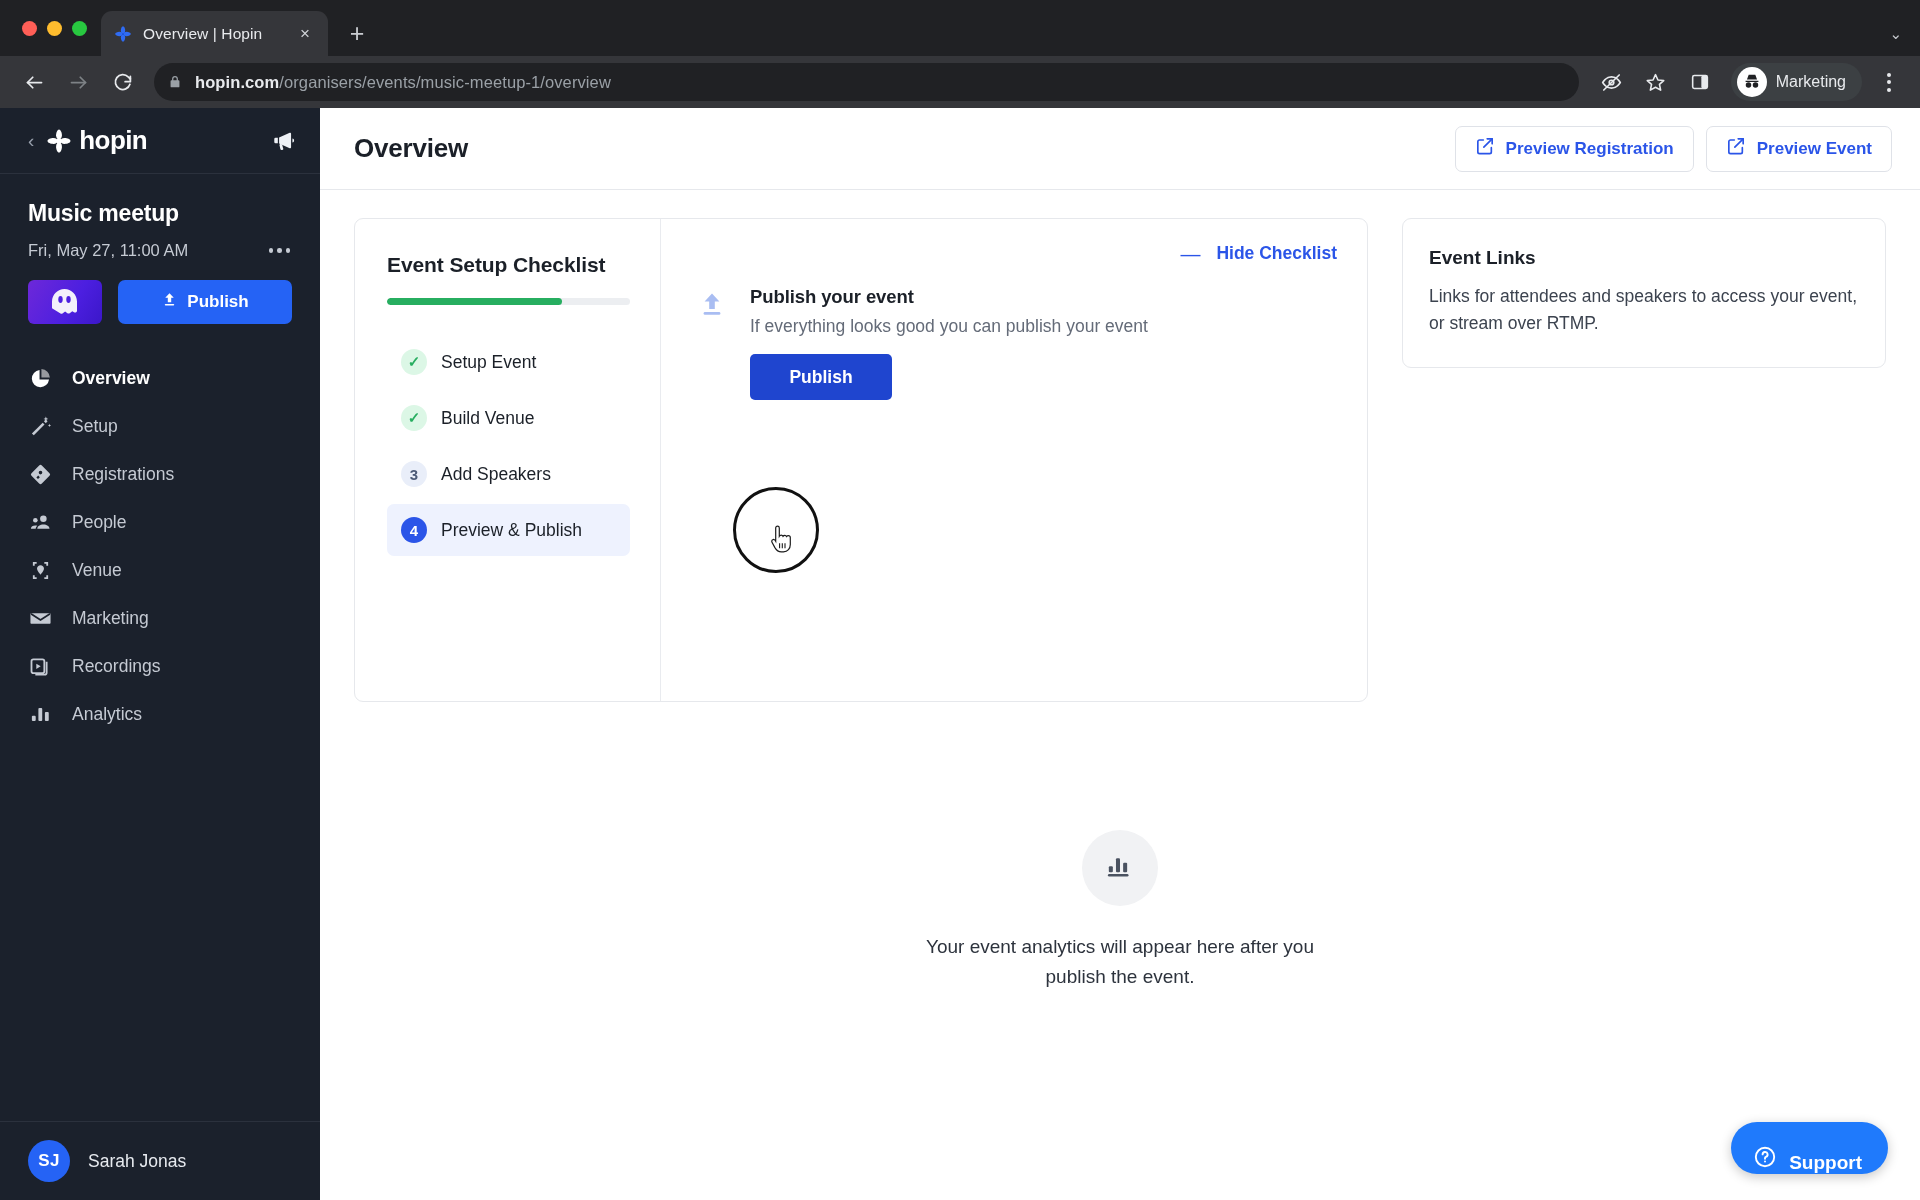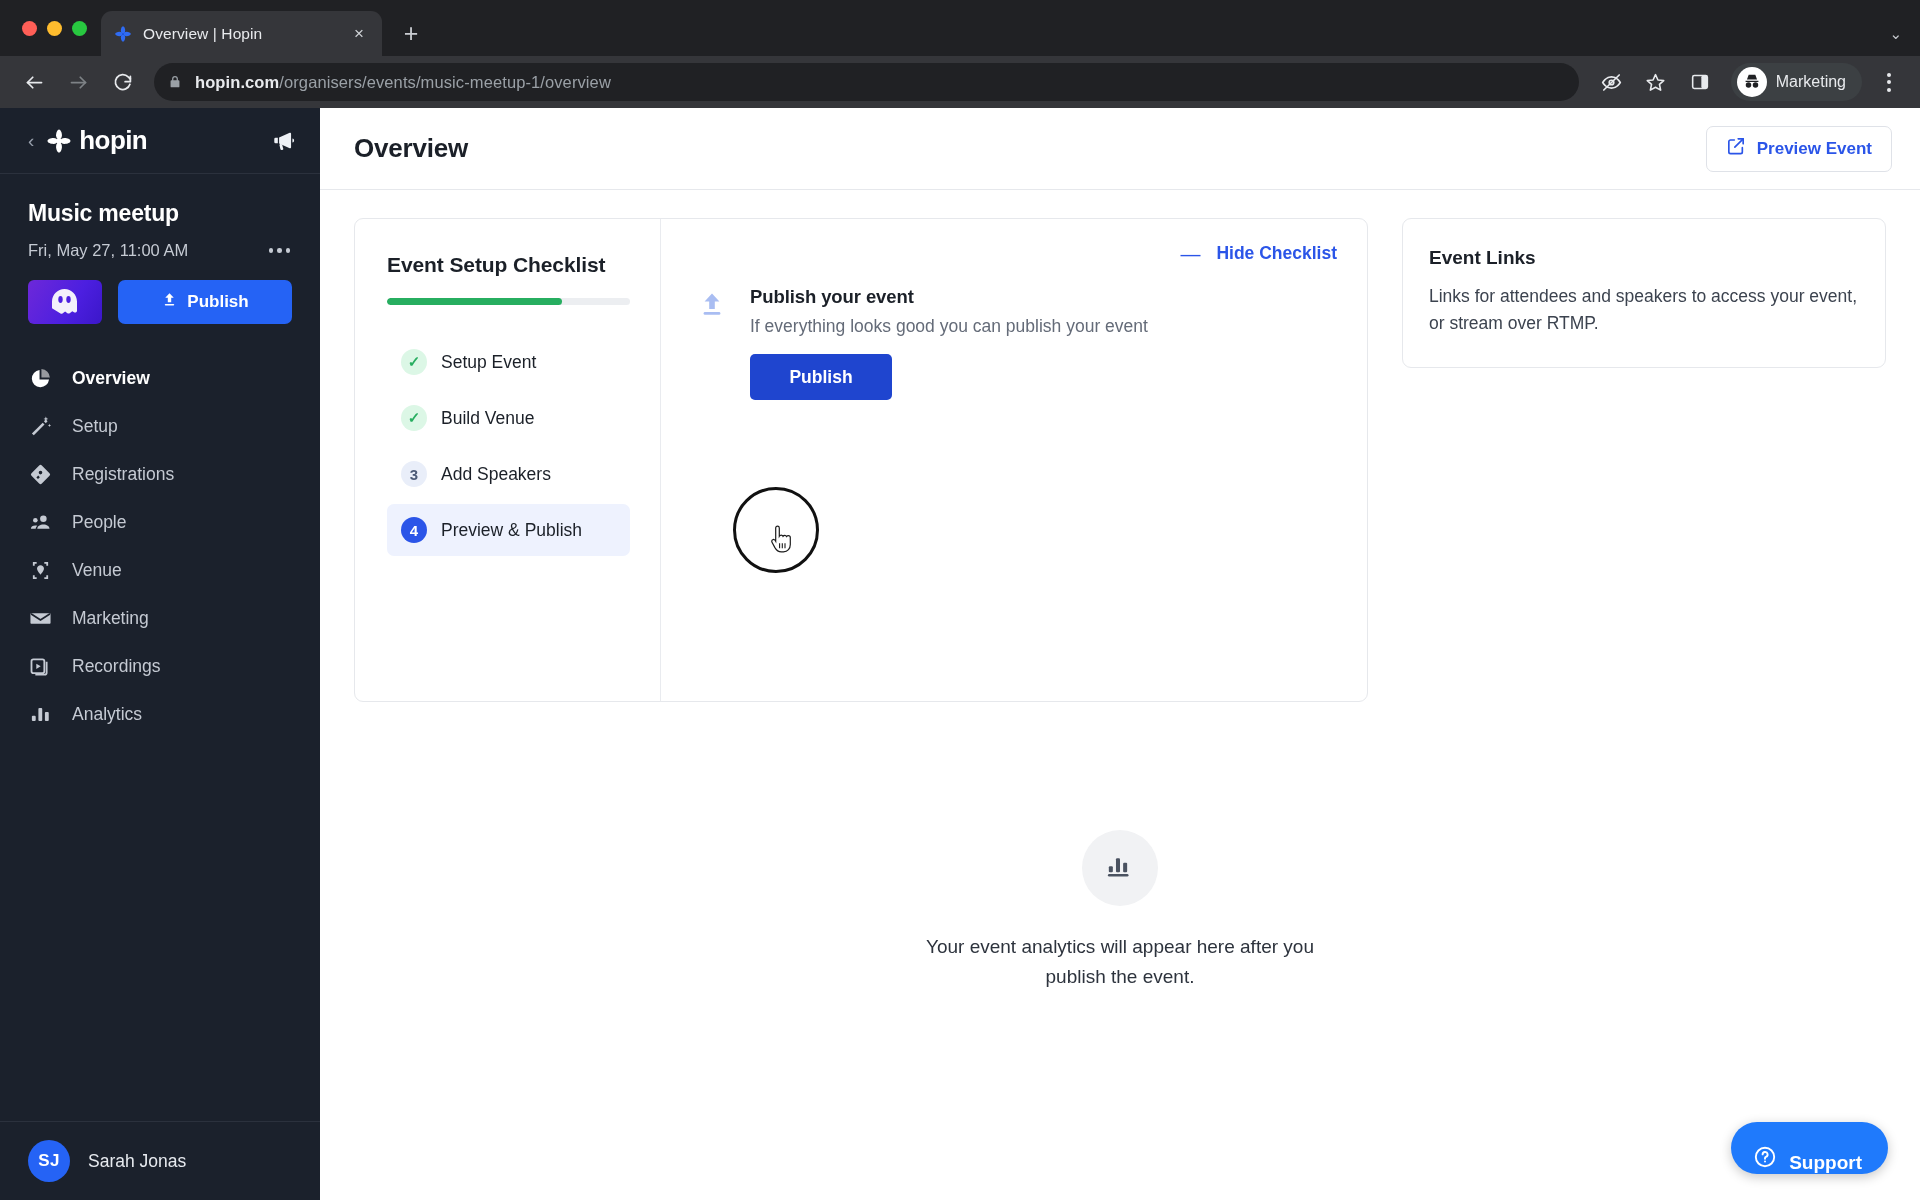--- a/index.html
+++ b/index.html
@@ -17,21 +17,21 @@
     height: 56px; background: #202124; display: flex; align-items: flex-end;
     padding-left: 16px; position: relative; flex: 0 0 56px;
   }
   .traffic { display: flex; align-items: center; gap: 10px; height: 56px; padding: 0 14px 0 6px; }
   .dot { width: 15px; height: 15px; border-radius: 50%; }
   .dot.red { background: #ff5f57; }
   .dot.yellow { background: #febc2e; }
   .dot.green { background: #28c840; }
 
   .tab {
-    height: 45px; width: 281px; background: #35363a; border-radius: 11px 11px 0 0;
+    height: 45px; width: 227px; background: #35363a; border-radius: 11px 11px 0 0;
     display: flex; align-items: center; padding: 0 12px; gap: 10px; position: relative; margin-top: 28px;
   }
   .tab-favicon { width: 20px; height: 20px; flex: 0 0 20px; display:flex; align-items:center; justify-content:center;}
   .tab-title {
     color: #e8eaed; font-size: 15.5px; white-space: nowrap; overflow: hidden;
     text-overflow: ellipsis; flex: 1; letter-spacing: .1px;
   }
   .tab-close { width: 22px; height: 22px; display: flex; align-items: center; justify-content: center;
                color: #cfd2d6; font-size: 17px; line-height: 1; border-radius: 50%; }
   .newtab {
@@ -455,20 +455,30 @@
         <span class="avatar">SJ</span>
         <span class="user-name">Sarah Jonas</span>
       </div>
     </aside>
 
     <main class="main">
       <div class="page-head">
         <h1 class="page-title">Overview</h1>
         <div class="head-spacer"></div>
         <div class="head-actions">
+          <button class="btn-outline">
+            <span>
+              <svg width="20" height="20" viewBox="0 0 24 24" fill="none" stroke="#2b55e8" stroke-width="2" stroke-linecap="round" stroke-linejoin="round">
+                  <path d="M14.6 3.4h6v6"></path>
+                  <path d="M10.6 13.4l10-10"></path>
+                  <path d="M19.6 14v5.2a2 2 0 0 1-2 2H5.4a2 2 0 0 1-2-2V6.8a2 2 0 0 1 2-2H10"></path>
+                </svg>
+            </span>
+            <span>Preview Registration</span>
+          </button>
           <button class="btn-outline">
             <span>
               <svg width="20" height="20" viewBox="0 0 24 24" fill="none" stroke="#2b55e8" stroke-width="2" stroke-linecap="round" stroke-linejoin="round">
                   <path d="M14.6 3.4h6v6"></path>
                   <path d="M10.6 13.4l10-10"></path>
                   <path d="M19.6 14v5.2a2 2 0 0 1-2 2H5.4a2 2 0 0 1-2-2V6.8a2 2 0 0 1 2-2H10"></path>
                 </svg>
             </span>
             <span>Preview Event</span>
           </button>

